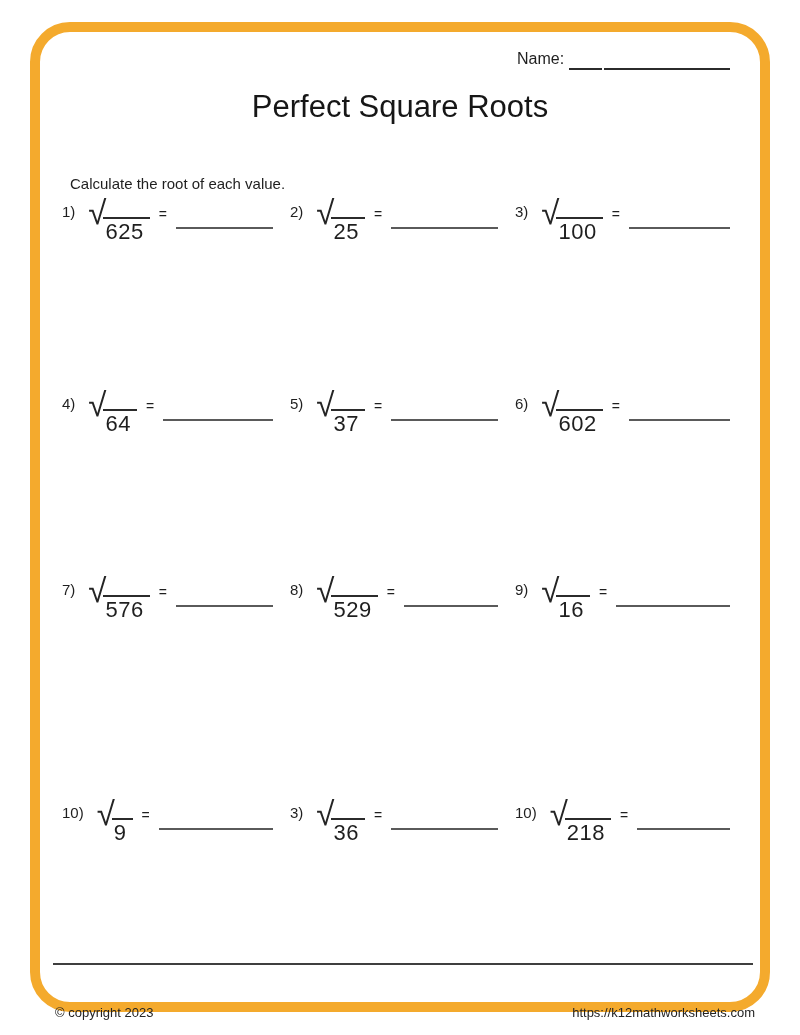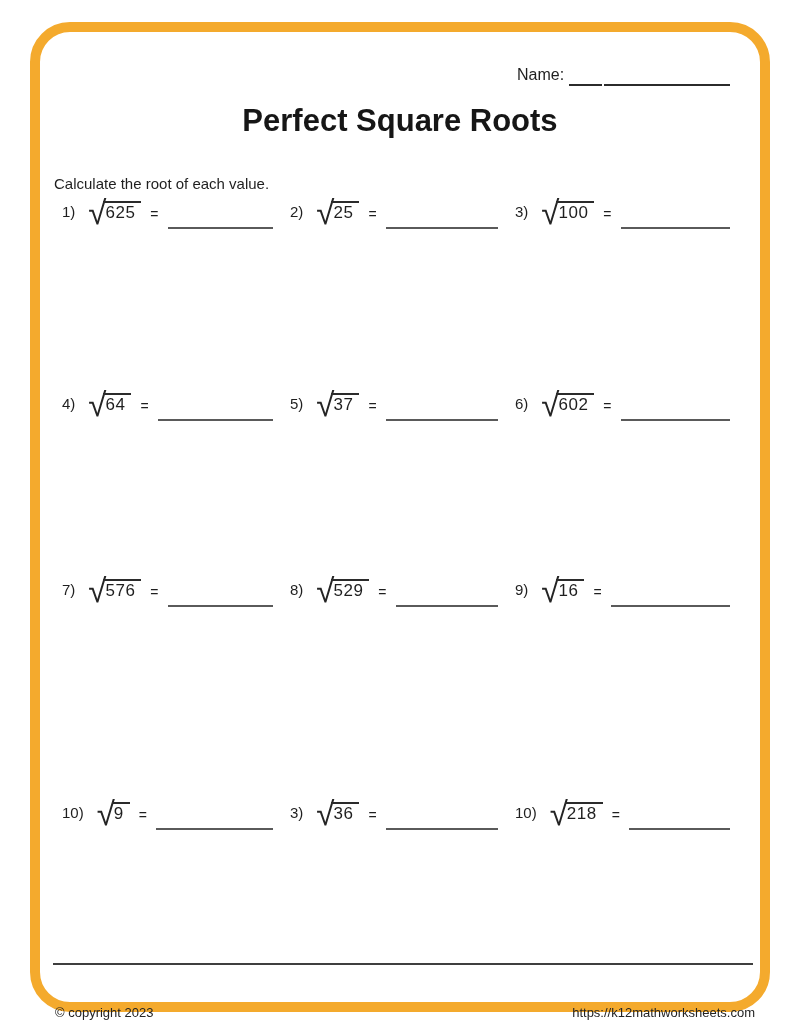--- a/index.html
+++ b/index.html
@@ -15,64 +15,64 @@
     position: absolute;
     left: 30px; top: 22px;
     width: 740px; height: 990px;
     box-sizing: border-box;
     border: 10px solid #F4AA2D;
     border-radius: 40px;
   }
   
   .name-row {
     position: absolute;
-    top: 62px; left: 517px; width: 213px; height: 24px;
+    top: 46px; left: 517px; width: 213px; height: 24px;
     display: flex; align-items: flex-end;
     font-size: 16px;
   }
   .name-label { margin-right: 5px; line-height: 22px; white-space: nowrap; }
   .name-seg1 { width: 33px; height: 0; border-bottom: 2px solid #2b2b2b; margin-right: 2px; }
   .name-seg2 { flex: 1; height: 0; border-bottom: 2px solid #2b2b2b; }
   
   .title {
     position: absolute;
-    top: 103px; left: 0; width: 100%;
+    top: 89px; left: 0; width: 100%;
     margin: 0;
     text-align: center;
     font-size: 31px;
-    font-weight: bold;
+    font-weight: normal;
     color: #161616;
   }
   
   .instruction {
     position: absolute;
-    top: 175px; left: 54px;
+    top: 175px; left: 70px;
     font-size: 15px;
   }
   
   .prow {
     position: absolute;
     left: 62px; width: 668px;
     display: grid;
     grid-template-columns: 228px 225px 215px;
   }
   .prow.r1 { top: 196px; }
   .prow.r2 { top: 388px; }
   .prow.r3 { top: 574px; }
   .prow.r4 { top: 797px; }
   .problem { display: flex; align-items: flex-start; padding-right: 17px; }
   .prow .problem:last-child { padding-right: 0; }
   .pnum { font-size: 15px; padding-top: 7px; white-space: nowrap; }
   .sqrt { display: inline-flex; align-items: flex-start; margin-left: 13px; }
   .rsign { font-size: 33px; line-height: 1; color: #242424; }
   .rad {
     border-top: 2px solid #2b2b2b;
-    margin-top: 5px; margin-left: -3px;
+    margin-top: 21px; margin-left: -3px;
     padding: 0 6px 0 2px;
-    font-size: 17px; line-height: 1.2;
+    font-size: 22px; line-height: 1.2;
     letter-spacing: 0.5px;
   }
   .eq { font-size: 14px; padding-top: 10px; margin: 0 9px; }
   .ansline { flex: 1; height: 31px; border-bottom: 2px solid #5a5a5a; }
   
   .footer-divider {
     position: absolute;
     top: 963px; left: 53px; width: 700px;
     border-top: 2px solid #3f3f3f;
   }

